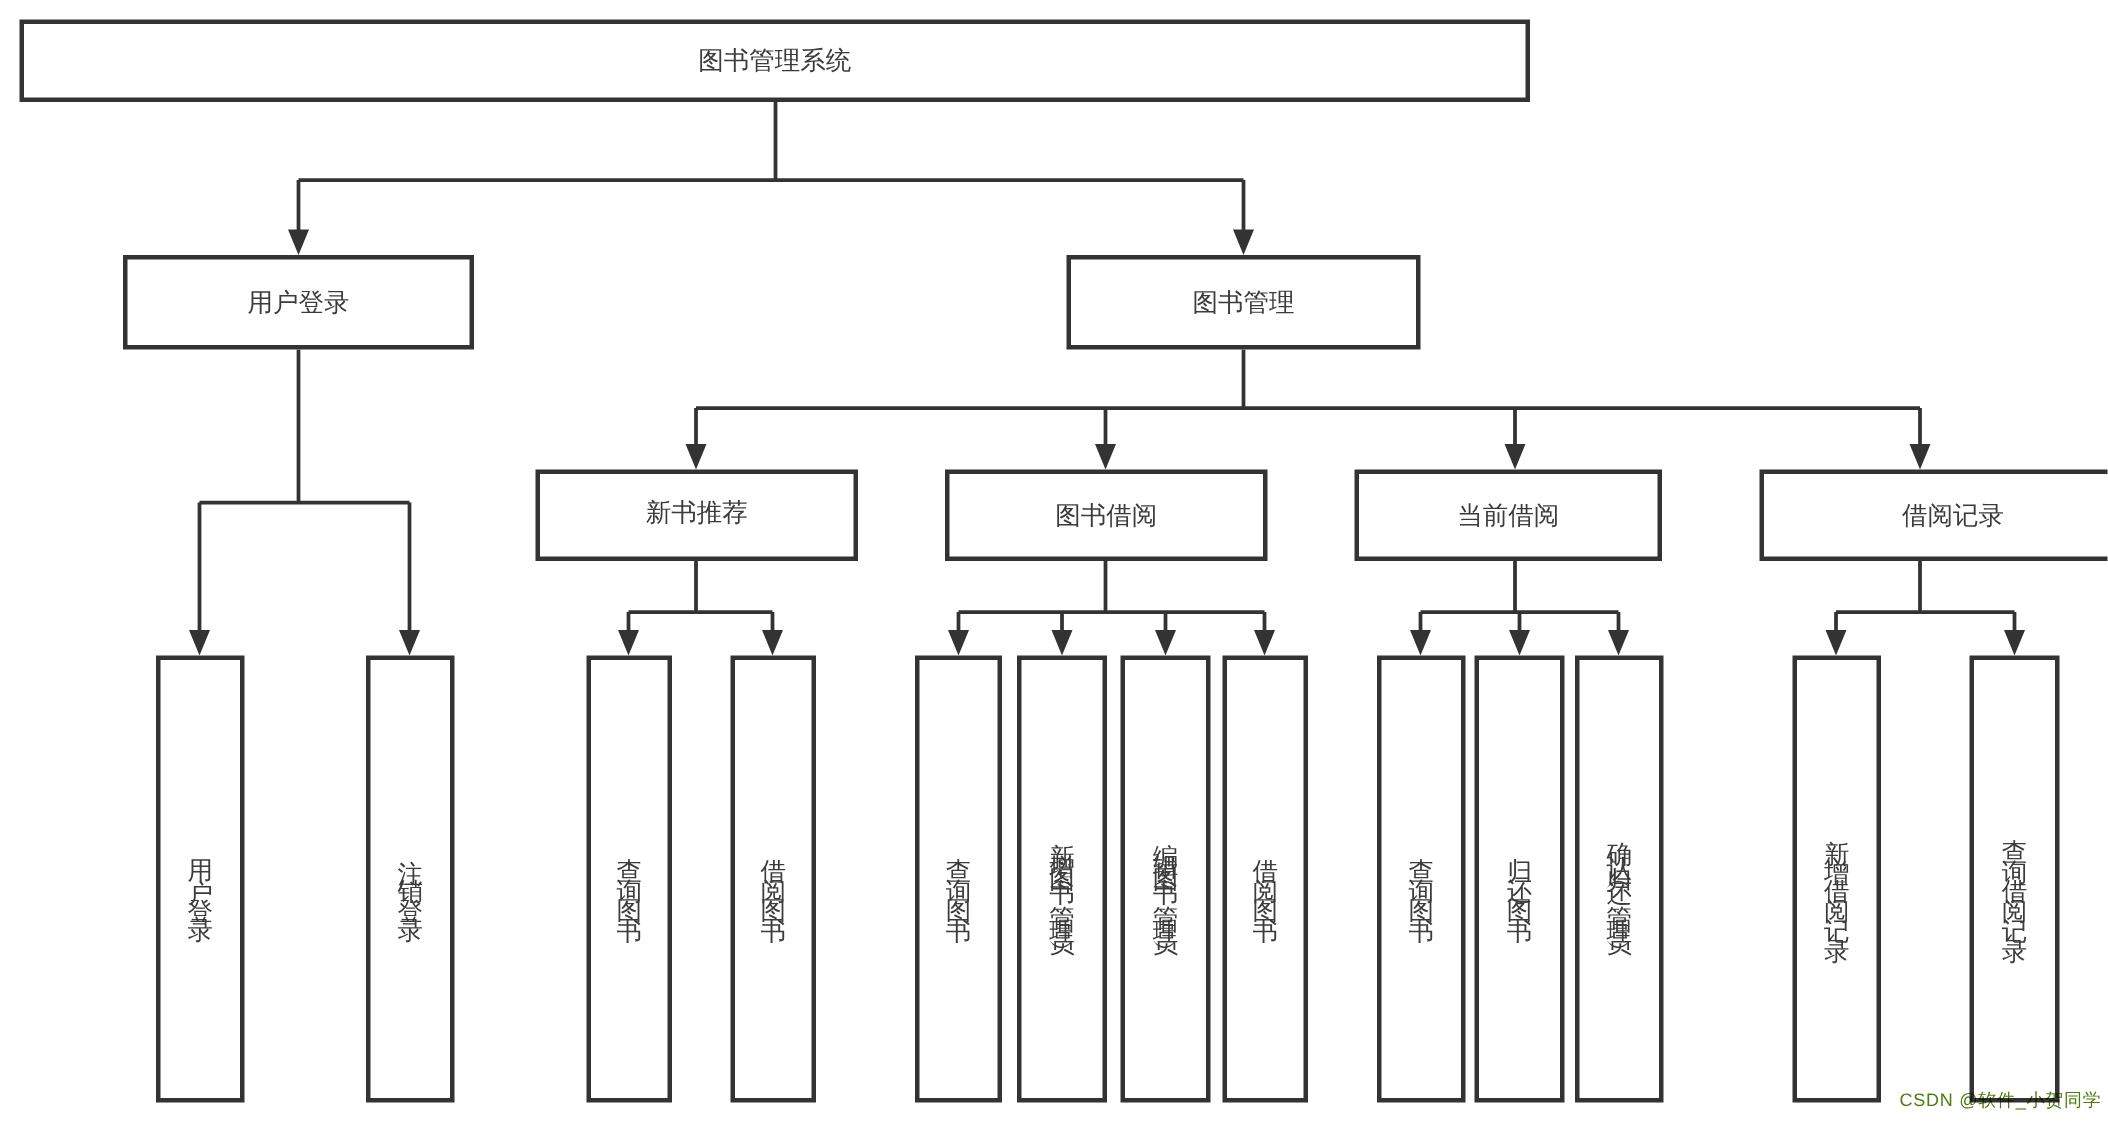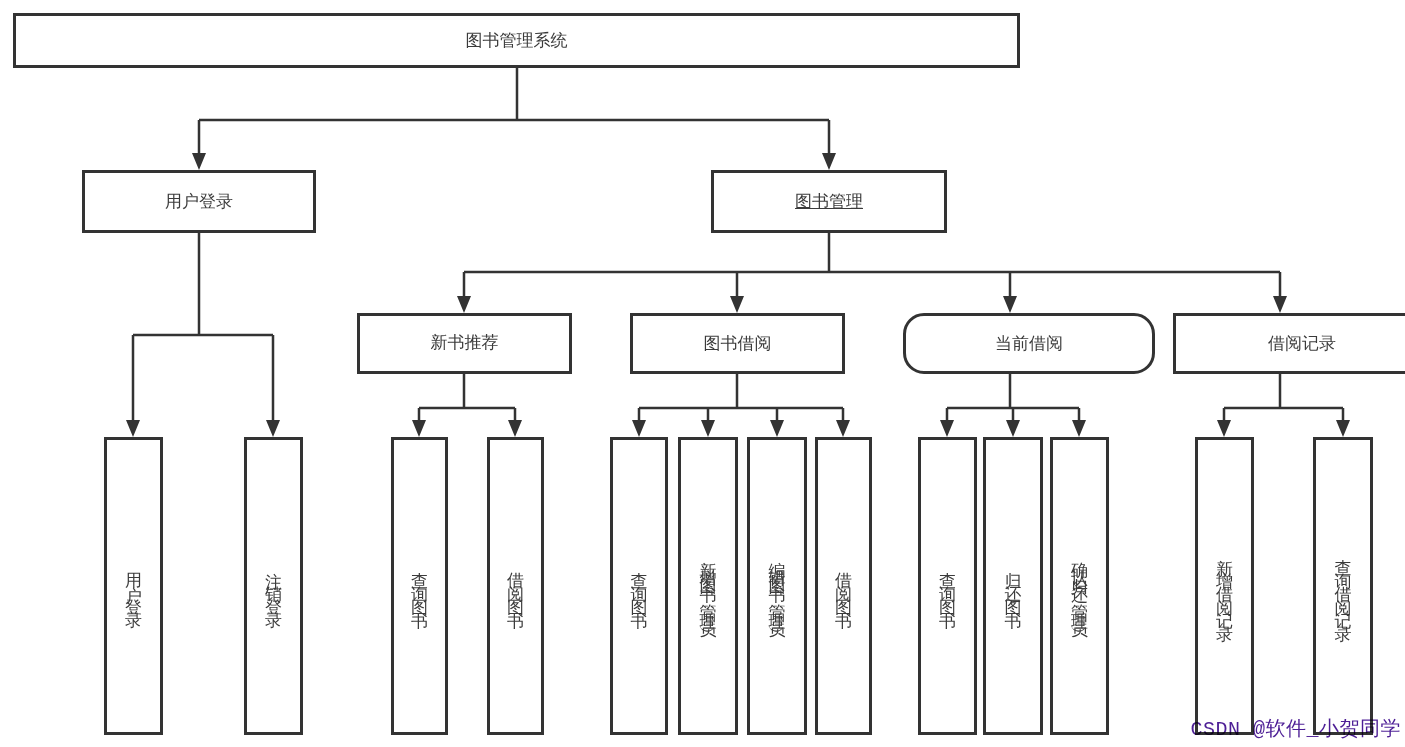--- a/index.html
+++ b/index.html
@@ -13,22 +13,22 @@
     display:flex;align-items:center;justify-content:center;
     font-size:17px;line-height:1;
   }
   .vbox{
     writing-mode:vertical-rl;text-orientation:mixed;
     letter-spacing:0.78em;top:437px;height:298px;
   }
   .vbox.tight{letter-spacing:0.5em;}
   .watermark{
     position:absolute;right:4px;bottom:5px;
-    font-size:20px;color:#4c1d95;mix-blend-mode:multiply;
-    letter-spacing:0.5px;white-space:nowrap;font-family:Liberation Mono, monospace;
+    font-size:12px;color:#4d7c0f;mix-blend-mode:multiply;
+    letter-spacing:0.5px;white-space:nowrap;
   }
 </style>
 </head>
 <body>
 
 <div class="stage">
 
   <svg width="1405" height="747" viewBox="0 0 1405 747">
     <path fill="none" stroke="#333333" stroke-width="2.5" d="M517,68 V120 M199,120 H829 M199,120 V154 M829,120 V154
          M199,233 V335 M133,335 H273 M133,335 V421 M273,335 V421
@@ -49,31 +49,31 @@
          M1217,420 L1231,420 L1224,437 Z M1336,420 L1350,420 L1343,437 Z"></path>
   </svg>
 
   <div class="hbox" style="left:13px;top:13px;width:1007px;height:55px;">
     <span>图书管理系统</span>
   </div>
 
   <div class="hbox" style="left:82px;top:170px;width:234px;height:63px;">
     <span>用户登录</span>
   </div>
-  <div class="hbox" style="left:711px;top:170px;width:236px;height:63px;text-decoration:underline;">
+  <div class="hbox" style="left:711px;top:170px;width:236px;height:63px;">
     <span>图书管理</span>
   </div>
 
   <div class="hbox" style="left:357px;top:313px;width:215px;height:61px;font-family:Liberation Mono, monospace;">
     <span>新书推荐</span>
   </div>
   <div class="hbox" style="left:630px;top:313px;width:215px;height:61px;text-align:right;">
     <span>图书借阅</span>
   </div>
-  <div class="hbox" style="left:903px;top:313px;width:252px;height:61px;border-radius:21px;">
+  <div class="hbox" style="left:903px;top:313px;width:205px;height:61px;">
     <span>当前借阅</span>
   </div>
   <div class="hbox" style="left:1173px;top:313px;width:258px;height:61px;">
     <span>借阅记录</span>
   </div>
 
   <div class="vbox" style="left:104px;width:59px;">
     <span>用户登录</span>
   </div>
   <div class="vbox" style="left:244px;width:59px;">

